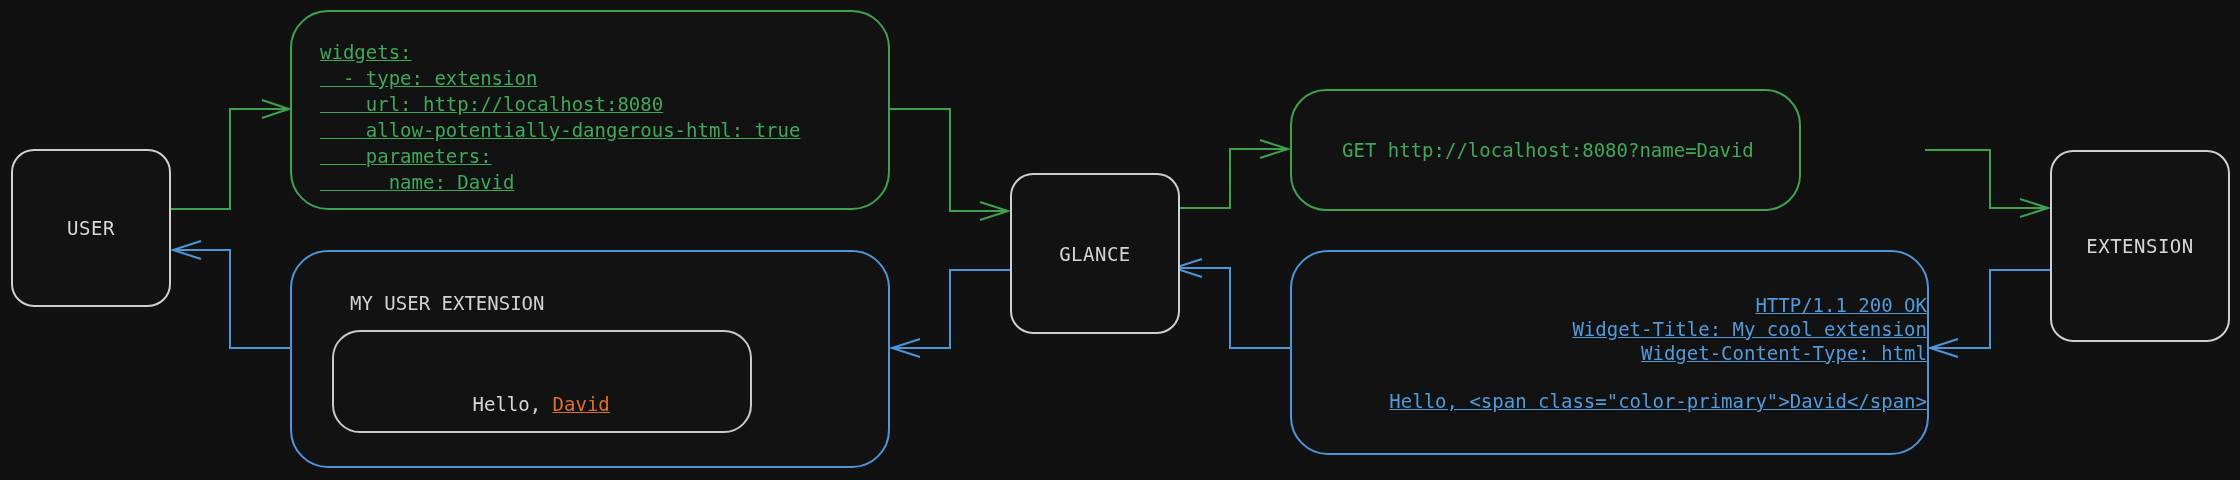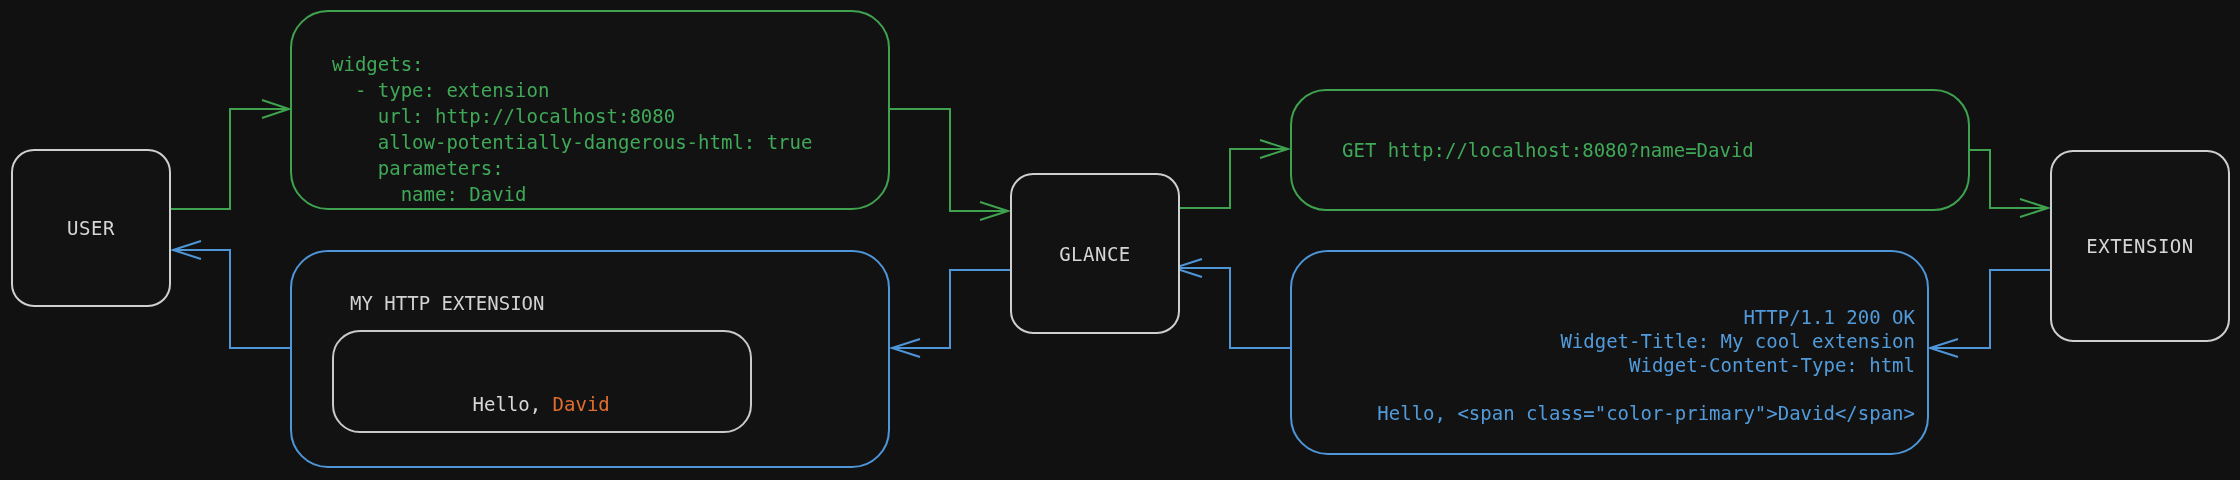--- a/index.html
+++ b/index.html
@@ -34,38 +34,39 @@
   }
   .green-box {
     border: 2px solid #3fa24f;
     border-radius: 38px;
   }
   .blue-box {
     border: 2px solid #4e96d8;
     border-radius: 38px;
   }
   pre.code {
-    margin: 12px;
+    margin: 0;
     font-family: "DejaVu Sans Mono", "Liberation Mono", monospace;
     font-size: 19px;
+    text-decoration: underline;
   }
   .green-text { color: #3fa957; }
   .blue-text  { color: #529bdb; }
   .white-text { color: #d8d8d8; padding-left: 29px; }
-  .orange-text { color: #e06e2f; }
+  .orange-text { color: #e06e2f; text-decoration: underline; }
 
   #user-node      { left: 11px;   top: 149px; width: 160px; height: 158px; }
   #glance-node    { left: 1010px; top: 149px; width: 170px; height: 161px; margin-top: 24px; }
   #extension-node { left: 2050px; top: 150px; width: 180px; height: 192px; }
 
   #config-box { left: 290px; top: 10px; width: 600px; height: 200px; }
   #config-box pre { padding: 27px 0 0 28px; line-height: 26px; }
 
   #request-box {
-    left: 1290px; top: 89px; width: 680px; height: 122px;
+    left: 1290px; top: 89px; width: 511px; height: 122px;
     border-radius: 36px;
     display: flex;
     align-items: center;
     font-size: 19px;
     padding-left: 50px;
   }
 
   #response-box { left: 1290px; top: 250px; width: 639px; height: 205px; text-align: right; }
   #response-box pre { padding: 41px 0 0 50px; line-height: 24px; }
 
@@ -156,21 +157,21 @@
 
   <div class="box blue-box" id="response-box">
     <pre class="code blue-text">HTTP/1.1 200 OK
 Widget-Title: My cool extension
 Widget-Content-Type: html
 
 Hello, &lt;span class="color-primary"&gt;David&lt;/span&gt;</pre>
   </div>
 
   <div class="box blue-box" id="widget-box">
-    <div id="widget-title">MY HTTP EXTENSION</div>
+    <div id="widget-title">MY USER EXTENSION</div>
     <div id="widget-inner-box">
       <div id="widget-greeting">
         <span class="white-text">Hello, </span><span class="orange-text">David</span>
       </div>
     </div>
   </div>
 
 </div>
 
 </body></html>

